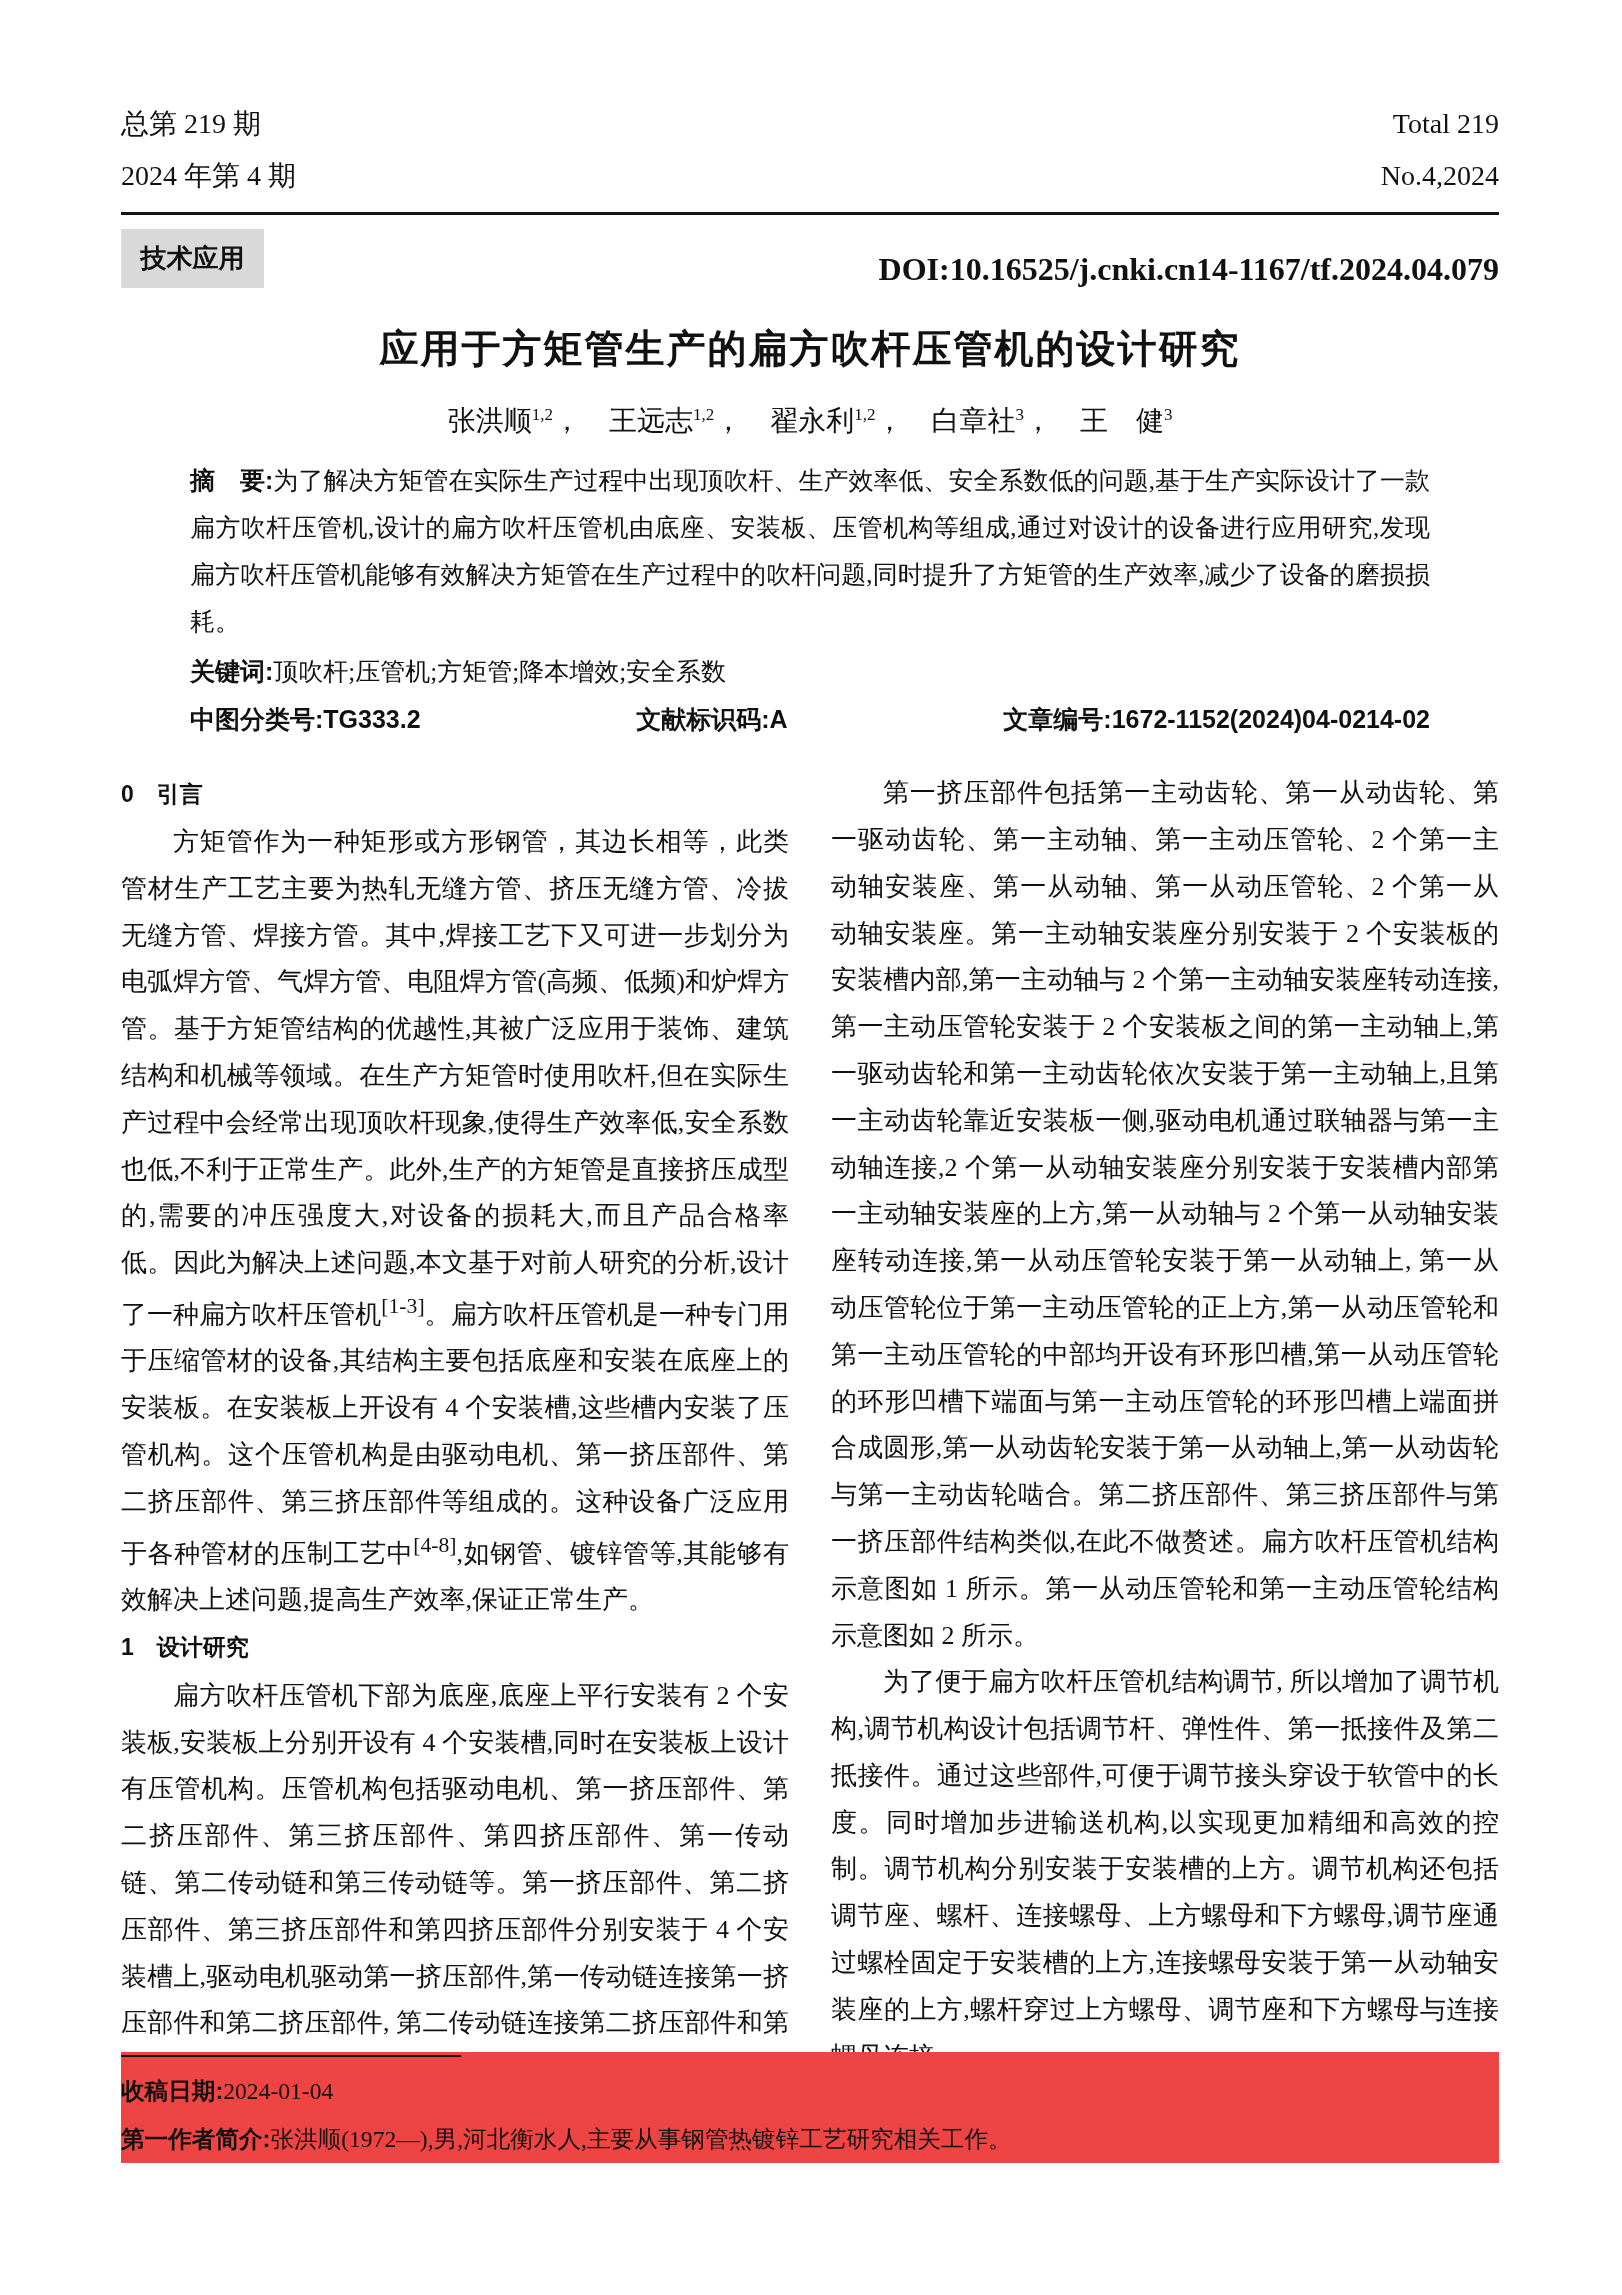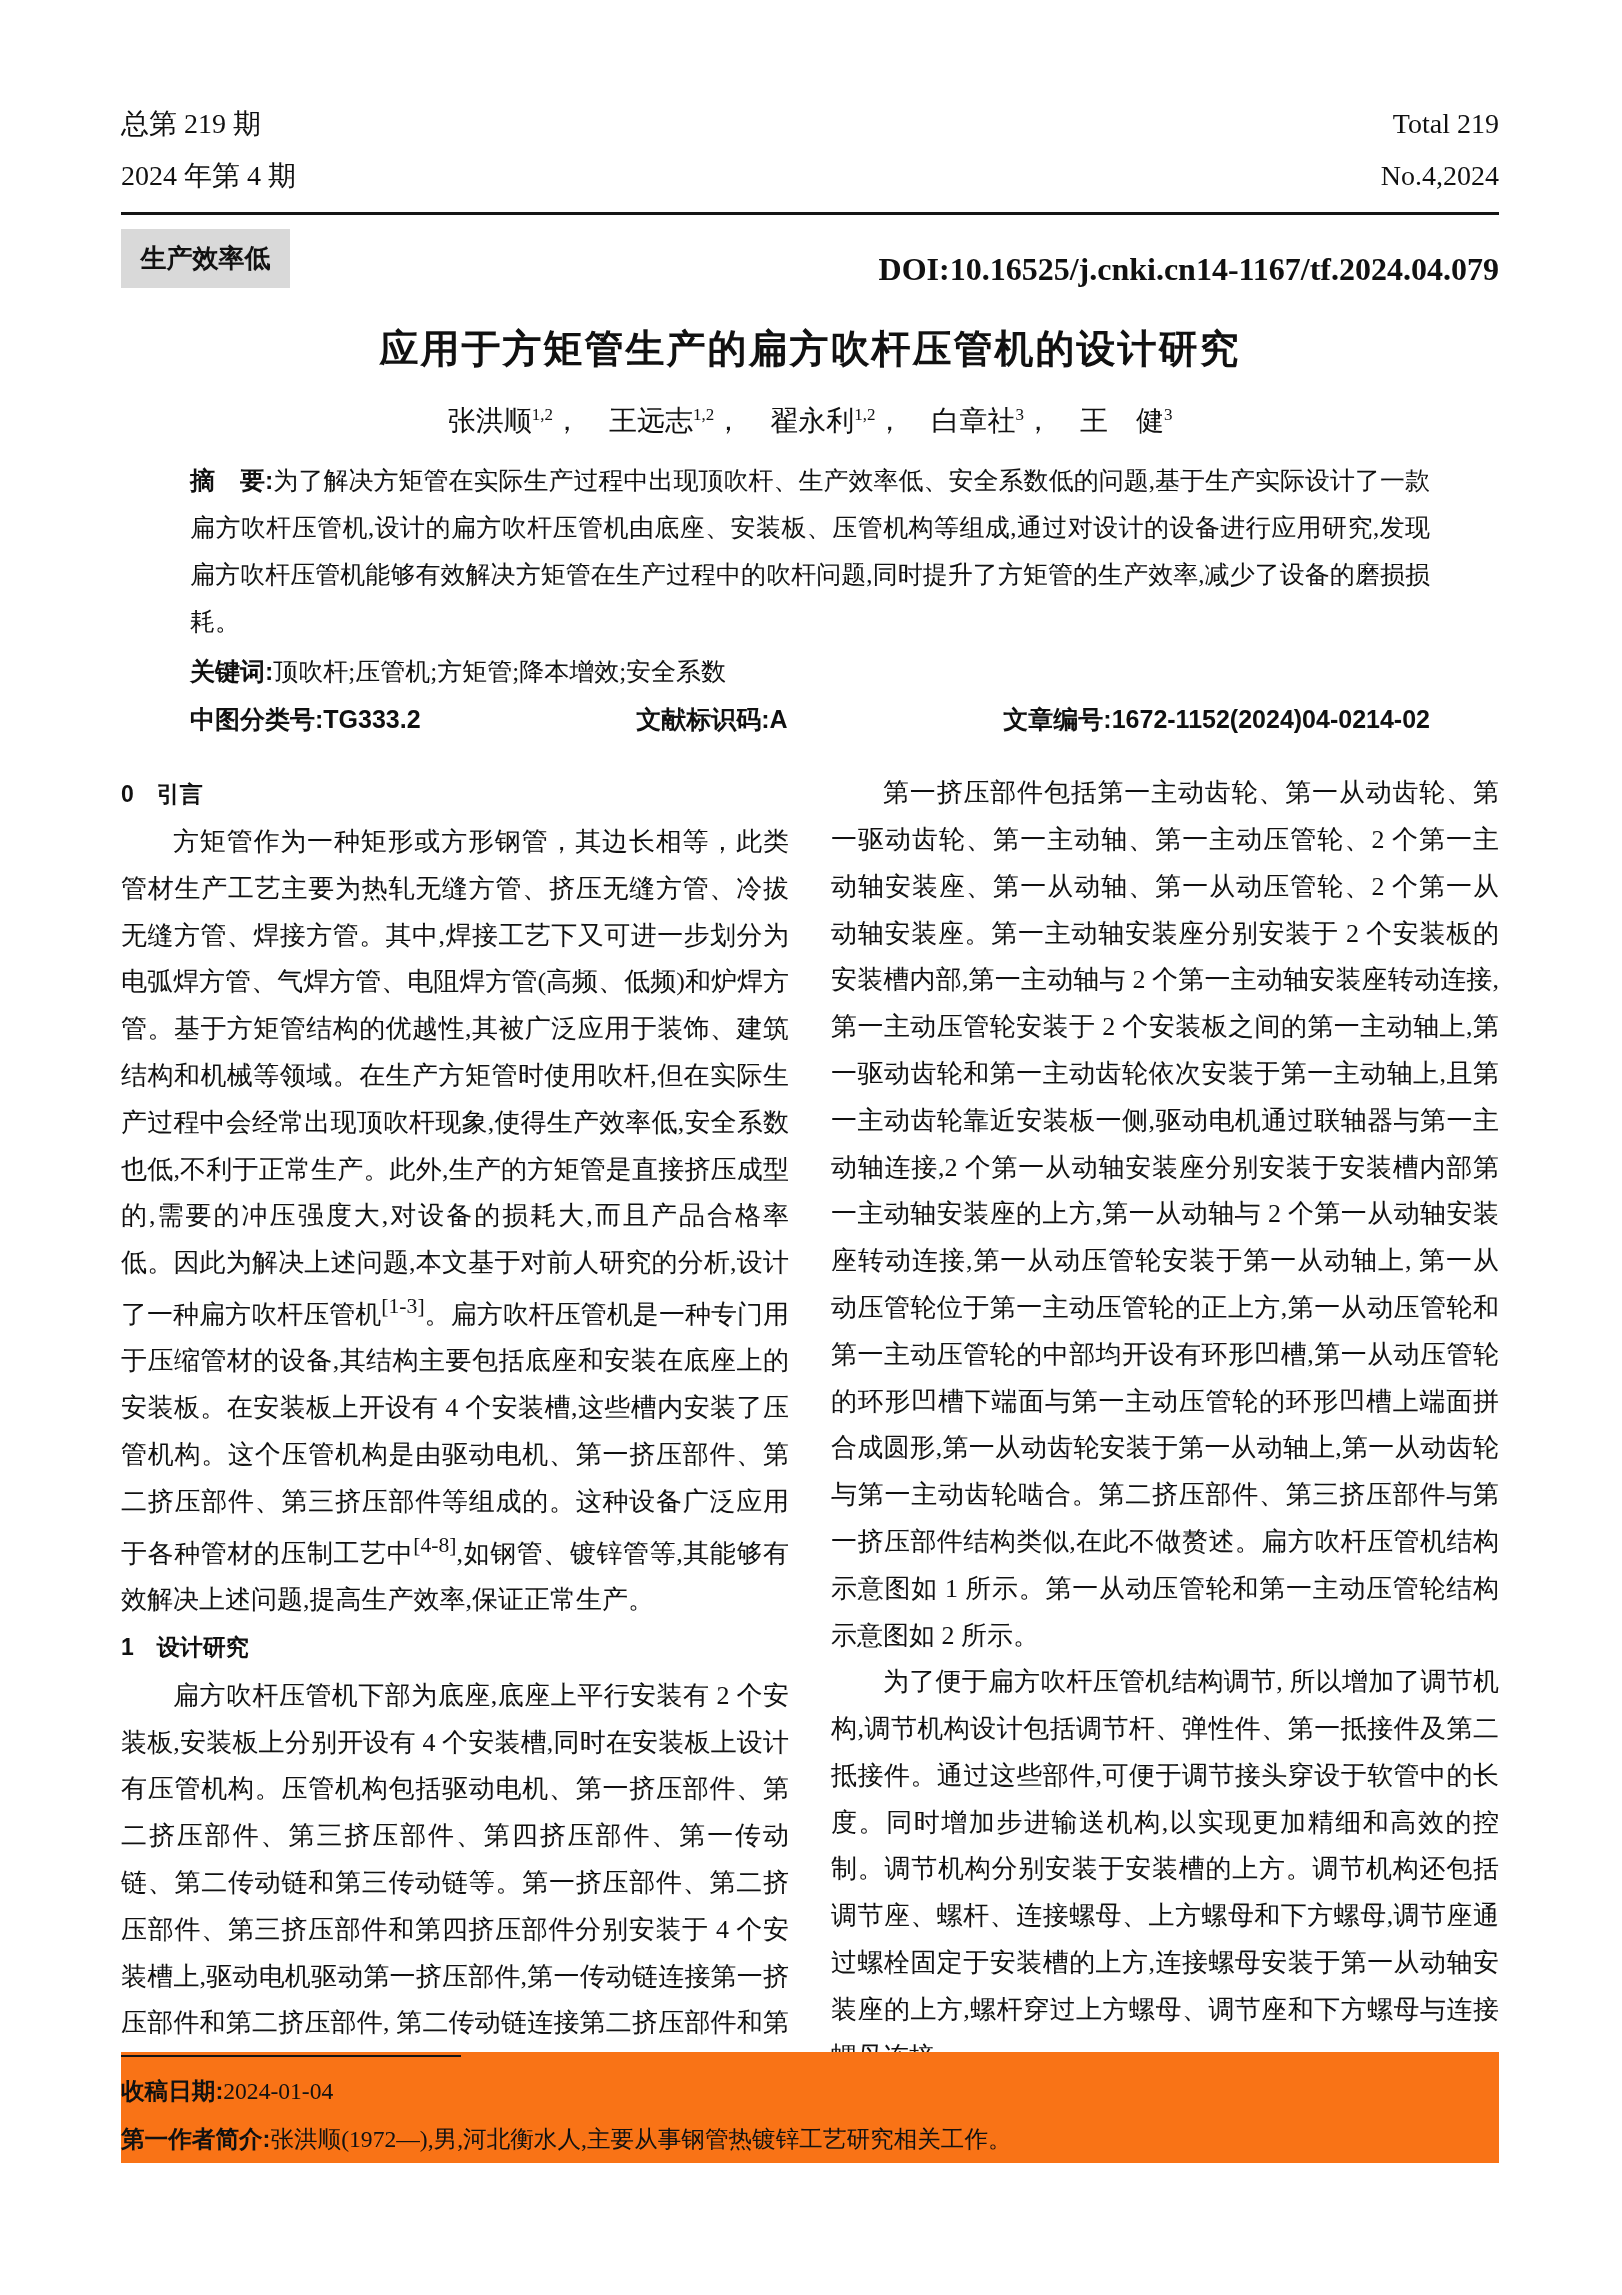--- a/index.html
+++ b/index.html
@@ -66,21 +66,21 @@
     font-weight: bold;
     font-size: 23px;
     margin: 6.5px 0 7.9px 0;
     text-indent: 0;
     line-height: 1.5;
   }
   
   .footnote {
     position: absolute;
     left: 121px; right: 124px; top: 2052px;
-    background: #f97316;
+    background: #ef4444;
     font-size: 23.6px;
     line-height: 2.0;
     padding-top: 2.6px;
   }
   .footnote-rule { width: 340px; border: none; border-top: 2.6px solid #151515; margin: 0 0 11.8px 0; }
 </style>
 </head>
 <body>
 
 <div class="page">
@@ -91,21 +91,21 @@
         <div>总第 219 期</div>
         <div>2024 年第 4 期</div>
       </div>
       <div class="hcell right">
         <div>Total 219</div>
         <div>No.4,2024</div>
       </div>
     </div>
     <hr class="head-divider">
     <div class="badge-row">
-      <div class="badge">生产效率低</div>
+      <div class="badge">技术应用</div>
       <div class="doi">DOI:10.16525/j.cnki.cn14-1167/tf.2024.04.079</div>
     </div>
   </header>
 
   <h1 class="art-title">应用于方矩管生产的扁方吹杆压管机的设计研究</h1>
 
   <div class="authors"><span>张洪顺</span><sup>1,2</sup><span>，　</span><span>王远志</span><sup>1,2</sup><span>，　</span><span>翟永利</span><sup>1,2</sup><span>，　</span><span>白章社</span><sup>3</sup><span>，　</span><span>王　健</span><sup>3</sup></div>
 
 
   <div class="abstract front-block">

